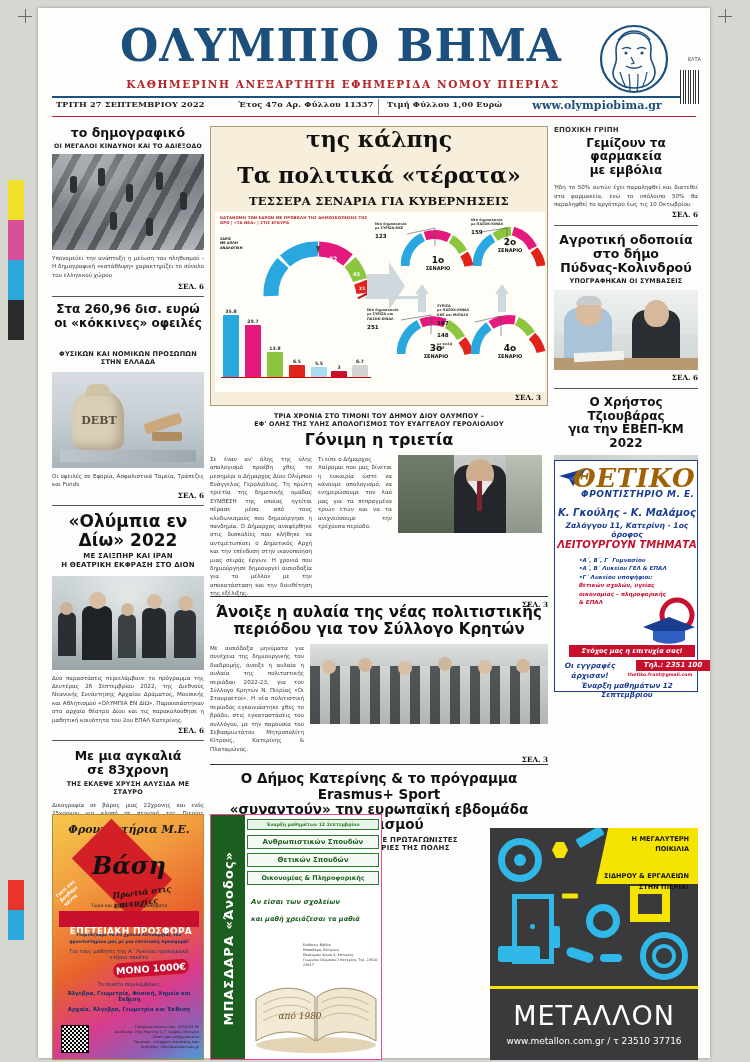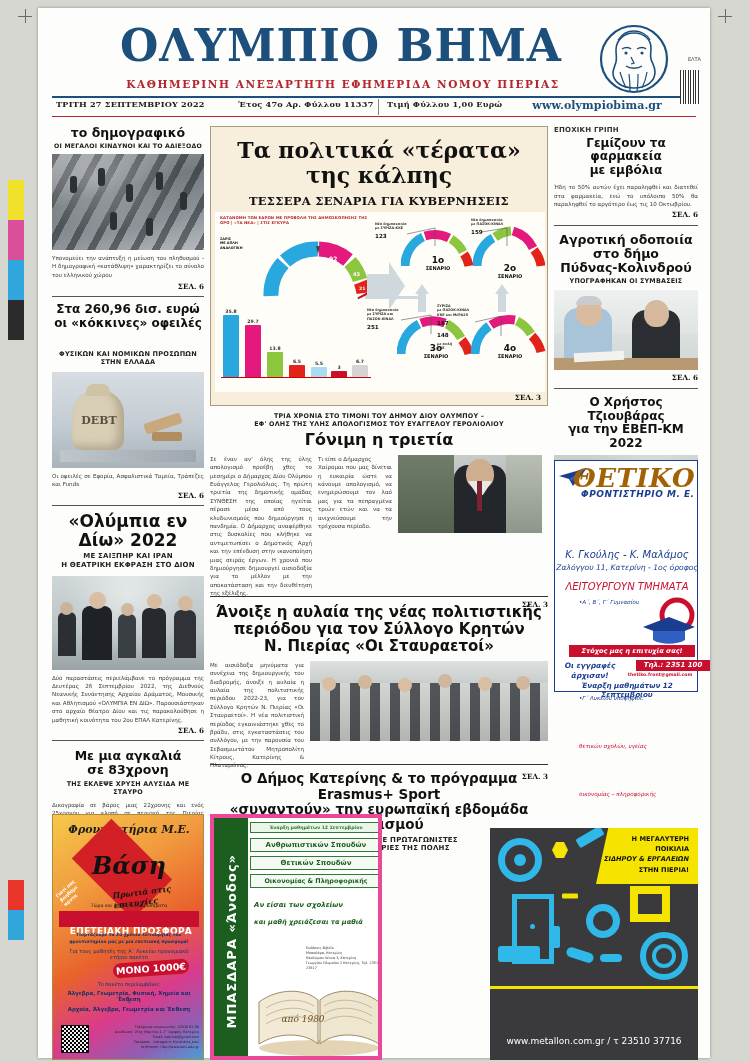--- a/index.html
+++ b/index.html
@@ -101,30 +101,30 @@
   .scen-num { font-size:9px; }
   .arrow-big { position:absolute; }
   .note { position:absolute; font-size:3.4px; font-weight:bold; color:#333; line-height:1.25; }
   .note-num { font-size:5.6px; font-weight:bold; color:#111; }
 
   
   .ad-thetiko { position:absolute; background:#fff; border:1.5px solid #1b3d8f; }
   .thetiko-name { font-family:"DejaVu Serif","Liberation Serif",serif; font-weight:bold;
     font-style:italic; color:#a16207; font-size:26px; letter-spacing:.5px; }
   .thetiko-sub { font-style:italic; font-weight:bold; color:#1b3d8f; font-size:9px; letter-spacing:.5px;}
-  .thetiko-l { font-style:italic; font-weight:normal; color:#1b3d8f; text-align:center;margin-top:42px; }
+  .thetiko-l { font-style:italic; font-weight:bold; color:#1b3d8f; text-align:center; }
   .thetiko-red { color:#c8102e; }
 
   
   .ad-basi { position:absolute; left:14px; top:806px; width:152px; height:246px;
     background: linear-gradient(150deg,#f5c84b 0%, #f19a3e 28%, #e8622c 52%, #d93b8c 72%, #8e5fb5 88%, #4a9fd8 100%);
     border:1px solid #b08a3e; overflow:hidden; }
 
   
-  .ad-basdara { position:absolute; left:172px; top:806px; width:172px; height:246px; background:#fff; border:4px solid #ec4899; overflow:hidden;}
+  .ad-basdara { position:absolute; left:172px; top:806px; width:172px; height:246px; background:#fff; border:1px solid #ec4899; overflow:hidden;}
 
   
   .ad-metallon { position:absolute; left:452px; top:820px; width:208px; height:232px; background:#3a3a3c; overflow:hidden; }
   .met-yellow { position:absolute; background:#f5e400; }
   .met-name { font-family:"DejaVu Sans","Liberation Sans",sans-serif; color:#fff; font-weight:normal; font-size:27px; letter-spacing:1px; }
 </style>
 </head>
 <body>
 
 <div id="page">
@@ -236,22 +236,22 @@
         <div class="hl" style="font-size:12.5px;">σε 83χρονη</div>
         <div class="kicker" style="font-size:6.4px;margin-top:3px;">ΤΗΣ ΕΚΛΕΨΕ ΧΡΥΣΗ ΑΛΥΣΙΔΑ ΜΕ ΣΤΑΥΡΟ</div>
         <div class="body-txt" style="margin-top:5px;">Δικογραφία σε βάρος μιας 22χρονης και ενός 25χρονου για κλοπή σε περιοχή της Πιερίας σχηματίστηκε από την Υποδιεύθυνση Ασφάλειας Κατερίνης.</div>
         <div class="sel" style="margin-top:2px;">ΣΕΛ. 3</div>
       </div>
     </div>
 
     <div class="col-c">
 
       <div class="lead-box">
+        <div class="lead-t1">της κάλπης</div>
         <div class="lead-t1" style="margin-top:11px;">Τα πολιτικά «τέρατα»</div>
-        <div class="lead-t1">της κάλπης</div>
         <div class="lead-t2" style="margin-top:7px;">ΤΕΣΣΕΡΑ ΣΕΝΑΡΙΑ ΓΙΑ ΚΥΒΕΡΝΗΣΕΙΣ</div>
         <div class="lead-t2">ΣΥΝΕΡΓΑΣΙΑΣ</div>
 
         <div class="info">
           <div class="info-title">ΚΑΤΑΝΟΜΗ ΤΩΝ ΕΔΡΩΝ ΜΕ ΠΡΟΒΟΛΗ ΤΗΣ ΔΗΜΟΣΚΟΠΗΣΗΣ ΤΗΣ GPO | «ΤΑ ΝΕΑ» | ΣΤΙΣ ΕΓΚΥΡΑ</div>
           <div class="note" style="left:5px;top:25px;width:44px;white-space:pre-line;color:#111;">ΣΑΡΙΣ
 ΜΕ ΑΠΛΗ
 ΑΝΑΛΟΓΙΚΗ</div>
 
           <svg style="position:absolute;left:48px;top:26px;" width="110" height="62" viewBox="0 0 110 62">
@@ -308,21 +308,21 @@
           <div class="note-num" style="position:absolute;left:160px;top:21px;">123</div>
 
           <div class="gauge-wrap" style="left:258px;top:14px;width:72px;height:56px;">
             <svg width="72" height="44" viewBox="0 0 72 44">
               <path d="M4 40 A32 32 0 0 1 20 12" stroke="#29a8e0" stroke-width="9" fill="none"></path>
               <path d="M22 11 A32 32 0 0 1 38 5" stroke="#8cc63f" stroke-width="9" fill="none"></path>
               <path d="M40 5 A32 32 0 0 1 60 22" stroke="#e4197d" stroke-width="9" fill="none"></path>
               <path d="M61 24 A32 32 0 0 1 68 40" stroke="#e2231a" stroke-width="9" fill="none"></path>
               <path d="M8 6 L34 2 L34 20" stroke="#555" stroke-width=".6" fill="none"></path>
             </svg>
-            <div class="scen-lbl" style="left:20px;top:38px;width:34px;">
+            <div class="scen-lbl" style="left:20px;top:12px;width:34px;">
               <span class="scen-num">2ο</span><br>
               <span>ΣΕΝΑΡΙΟ</span>
             </div>
           </div>
           <div class="note" style="left:256px;top:6px;width:42px;white-space:pre-line;">Νέα δημοσκοπία
 με ΠΑΣΟΚ-ΚΙΝΑΛ</div>
           <div class="note-num" style="position:absolute;left:256px;top:17px;">159</div>
 
           <svg style="position:absolute;left:200px;top:72px;" width="14" height="28" viewBox="0 0 14 28">
             <path d="M3 28 L3 10 L0 10 L7 0 L14 10 L11 10 L11 28 Z" fill="#cfd8dc"></path>
@@ -392,21 +392,20 @@
             <div style="position:absolute;left:108px;top:0;width:36px;height:78px;background:linear-gradient(180deg,#b9bfb5,#8e958a);"></div>
           </div>
         </div>
         <div class="sel" style="margin-top:2px;">ΣΕΛ. 3</div>
       </div>
 
       <div style="position:absolute;left:0;top:470px;width:338px;">
         <div class="hrule" style="margin-bottom:7px;height:1.4px;background:#333;"></div>
         <div class="hl" style="font-size:15px;">Άνοιξε η αυλαία της νέας πολιτιστικής</div>
         <div class="hl" style="font-size:15px;">περιόδου για τον Σύλλογο Κρητών</div>
-        <div class="hl" style="font-size:15px;">Ν. Πιερίας «Οι Σταυραετοί»</div>
         <div style="display:flex;gap:6px;margin-top:6px;">
           <div class="body-txt" style="width:94px;">Με αισιόδοξα μηνύματα για συνέχεια της δημιουργικής του διαδρομής, άνοιξε η αυλαία η αυλαία της πολιτιστικής περιόδου 2022-23, για τον Σύλλογο Κρητών Ν. Πιερίας «Οι Σταυραετοί». Η νέα πολιτιστική περίοδος εγκαινιάστηκε χθες το βράδυ, στις εγκαταστάσεις του συλλόγου, με την παρουσία του Σεβασμιωτάτου Μητροπολίτη Κίτρους, Κατερίνης &amp; Πλαταμώνος.</div>
           <div class="photo" style="position:relative;width:238px;height:80px;background:linear-gradient(180deg,#e2e4e2,#c4c8c6 50%,#a6aaa8);">
             <div class="ov" style="background:repeating-linear-gradient(90deg,rgba(40,44,48,.75) 0 10px,rgba(220,220,215,.2) 10px 20px);"></div>
             <div style="position:absolute;left:0;top:0;width:238px;height:22px;background:linear-gradient(180deg,#dde0de,#c9cdcb);"></div>
             <div style="position:absolute;left:12px;top:16px;width:14px;height:14px;background:#d8bfa4;border-radius:50%;"></div>
             <div style="position:absolute;left:48px;top:14px;width:14px;height:14px;background:#d2b79c;border-radius:50%;"></div>
             <div style="position:absolute;left:88px;top:17px;width:14px;height:14px;background:#d8bfa4;border-radius:50%;"></div>
             <div style="position:absolute;left:128px;top:13px;width:14px;height:14px;background:#cfb79e;border-radius:50%;"></div>
             <div style="position:absolute;left:168px;top:16px;width:14px;height:14px;background:#d8bfa4;border-radius:50%;"></div>
@@ -581,21 +580,22 @@
         <div style="position:absolute;left:8px;top:118px;width:42px;height:16px;background:#2fb8e8;border-radius:3px;"></div>
         <div style="position:absolute;left:76px;top:122px;width:28px;height:10px;background:#2fb8e8;border-radius:5px;transform:rotate(18deg);"></div>
         <div style="position:absolute;left:110px;top:126px;width:22px;height:8px;background:#2fb8e8;border-radius:4px;"></div>
         <div style="position:absolute;left:60px;top:98px;width:10px;height:22px;background:#2fb8e8;border-radius:2px;"></div>
         <div style="position:absolute;left:120px;top:44px;width:8px;height:8px;background:#f5e400;border-radius:50%;"></div>
       </div>
 
       <div class="met-yellow" style="left:106px;top:0;width:102px;height:56px;clip-path:polygon(12% 0,100% 0,100% 100%,0 100%);"></div>
       <div style="position:absolute;left:108px;top:6px;width:96px;text-align:right;padding-right:5px;font-size:6.6px;font-weight:bold;color:#111;line-height:1.55;">
         <div>Η ΜΕΓΑΛΥΤΕΡΗ ΠΟΙΚΙΛΙΑ</div>
-        <div style="font-style:italic;">ΣΙΔΗΡΟΥ &amp; ΕΡΓΑΛΕΙΩΝ</div>
+        <div style="margin-top:17px;">ΣΙΔΗΡΟΥ &amp; ΕΡΓΑΛΕΙΩΝ</div>
         <div>ΣΤΗΝ ΠΙΕΡΙΑ!</div>
       </div>
       <div style="position:absolute;left:0;top:158px;width:208px;height:3px;background:#f5e400;"></div>
+      <div class="met-name" style="position:absolute;left:0;top:172px;width:208px;text-align:center;">ΜΕΤΑΛΛΟΝ</div>
       <div style="position:absolute;left:0;top:208px;width:208px;text-align:center;font-size:9px;color:#fff;">www.metallon.com.gr  /  τ 23510 37716</div>
     </div>
 
   </div>
 </div>
 
 </body></html>

